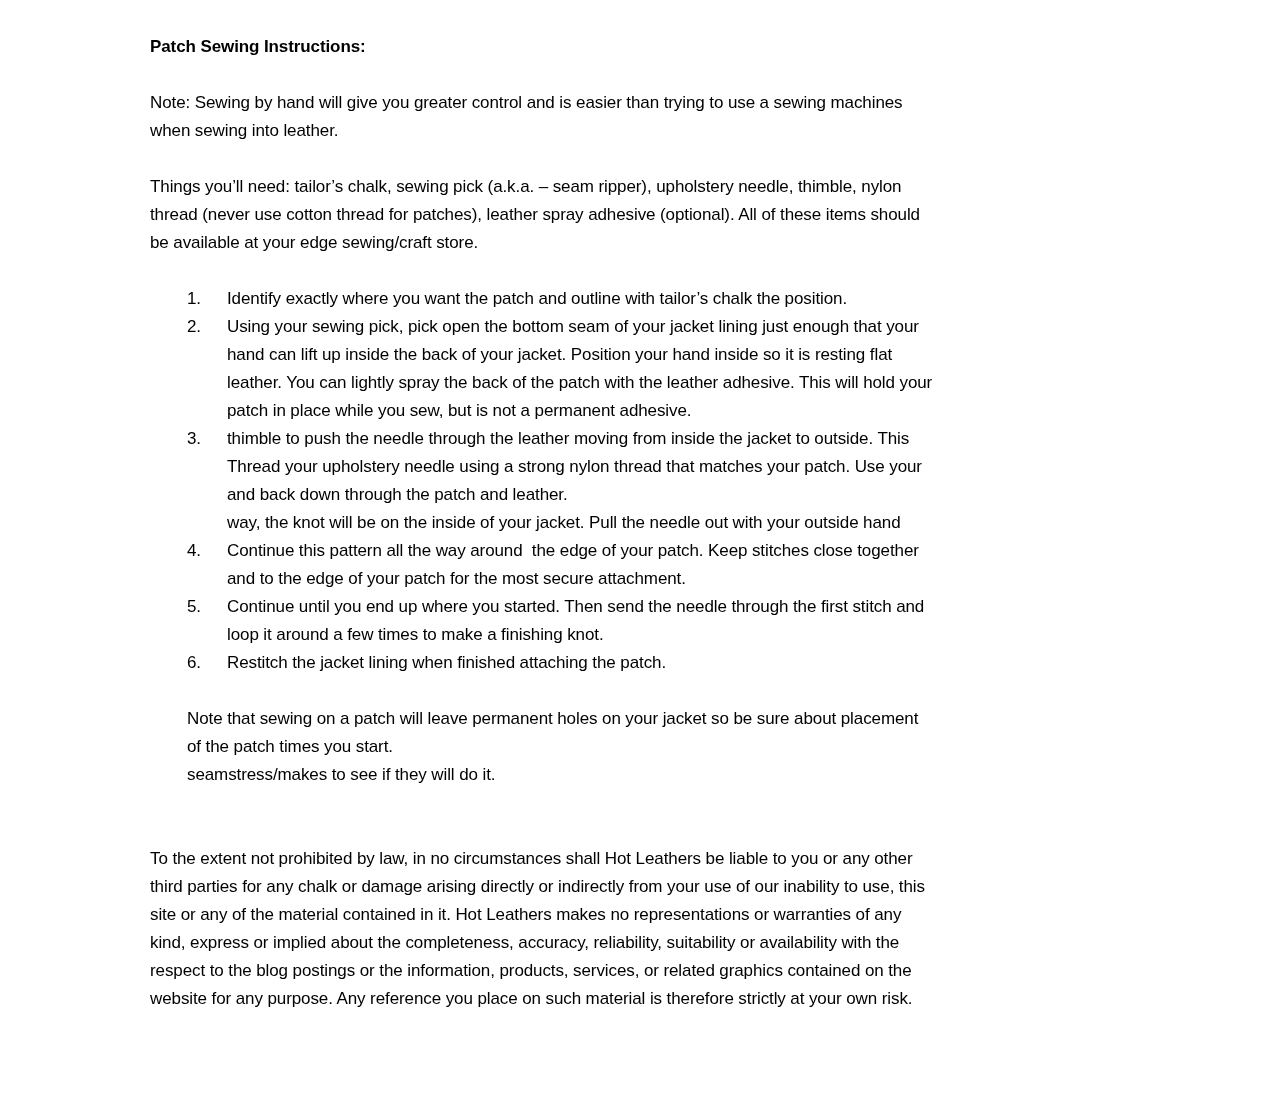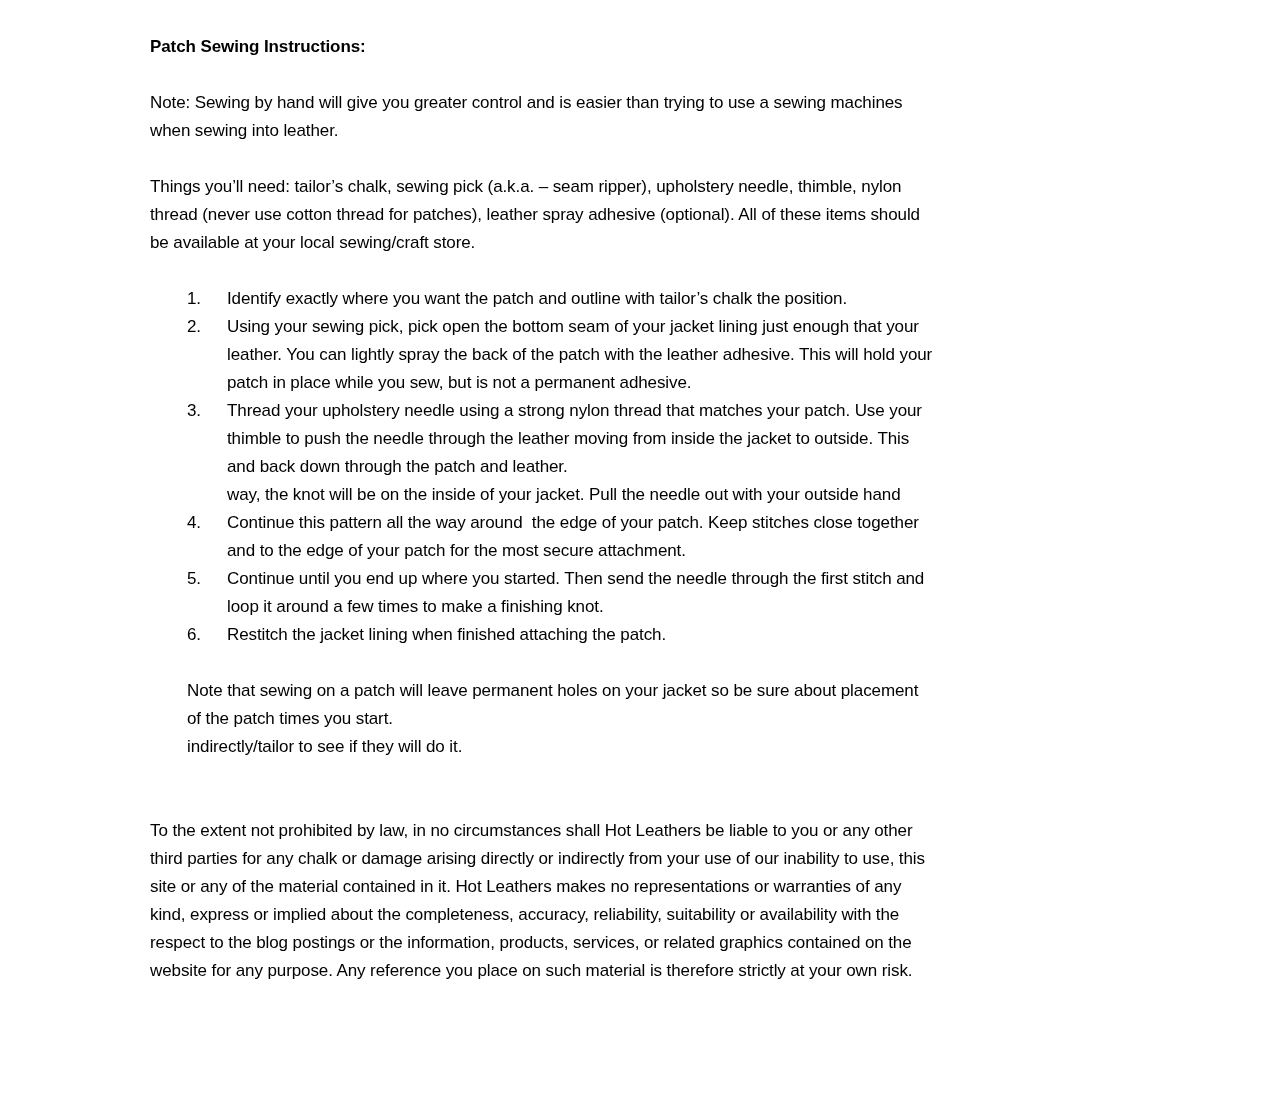--- a/index.html
+++ b/index.html
@@ -44,43 +44,44 @@
   <h1 class="doc-title">Patch Sewing Instructions:</h1>
 
   <div class="para">
       <div class="line">Note: Sewing by hand will give you greater control and is easier than trying to use a sewing machines</div>
       <div class="line">when sewing into leather.</div>
     </div>
 
   <div class="para">
       <div class="line">Things you’ll need: tailor’s chalk, sewing pick (a.k.a. – seam ripper), upholstery needle, thimble, nylon</div>
       <div class="line">thread (never use cotton thread for patches), leather spray adhesive (optional). All of these items should</div>
-      <div class="line">be available at your local sewing/craft store.</div>
+      <div class="line">be available at your edge sewing/craft store.</div>
     </div>
 
   <ol class="steps">
       <li class="step">
         <span class="step-num">1.</span>
         <div class="step-lines">
           <div class="line">Identify exactly where you want the patch and outline with tailor’s chalk the position.</div>
         </div>
       </li>
       <li class="step">
         <span class="step-num">2.</span>
         <div class="step-lines">
           <div class="line">Using your sewing pick, pick open the bottom seam of your jacket lining just enough that your</div>
+          <div class="line">hand can lift up inside the back of your jacket. Position your hand inside so it is resting flat</div>
           <div class="line">leather. You can lightly spray the back of the patch with the leather adhesive. This will hold your</div>
           <div class="line">patch in place while you sew, but is not a permanent adhesive.</div>
         </div>
       </li>
       <li class="step">
         <span class="step-num">3.</span>
         <div class="step-lines">
+          <div class="line">thimble to push the needle through the leather moving from inside the jacket to outside. This</div>
           <div class="line">Thread your upholstery needle using a strong nylon thread that matches your patch. Use your</div>
-          <div class="line">thimble to push the needle through the leather moving from inside the jacket to outside. This</div>
           <div class="line">and back down through the patch and leather.</div>
           <div class="line">way, the knot will be on the inside of your jacket. Pull the needle out with your outside hand</div>
         </div>
       </li>
       <li class="step">
         <span class="step-num">4.</span>
         <div class="step-lines">
           <div class="line">Continue this pattern all the way around  the edge of your patch. Keep stitches close together</div>
           <div class="line">and to the edge of your patch for the most secure attachment.</div>
         </div>
@@ -96,21 +97,21 @@
         <span class="step-num">6.</span>
         <div class="step-lines">
           <div class="line">Restitch the jacket lining when finished attaching the patch.</div>
         </div>
       </li>
     </ol>
 
   <div class="para indented">
       <div class="line">Note that sewing on a patch will leave permanent holes on your jacket so be sure about placement</div>
       <div class="line">of the patch times you start.</div>
-      <div class="line">indirectly/tailor to see if they will do it.</div>
+      <div class="line">seamstress/makes to see if they will do it.</div>
     </div>
 
   <div class="para disclaimer">
       <div class="line">To the extent not prohibited by law, in no circumstances shall Hot Leathers be liable to you or any other</div>
       <div class="line">third parties for any chalk or damage arising directly or indirectly from your use of our inability to use, this</div>
       <div class="line">site or any of the material contained in it. Hot Leathers makes no representations or warranties of any</div>
       <div class="line">kind, express or implied about the completeness, accuracy, reliability, suitability or availability with the</div>
       <div class="line">respect to the blog postings or the information, products, services, or related graphics contained on the</div>
       <div class="line">website for any purpose. Any reference you place on such material is therefore strictly at your own risk.</div>
     </div>

